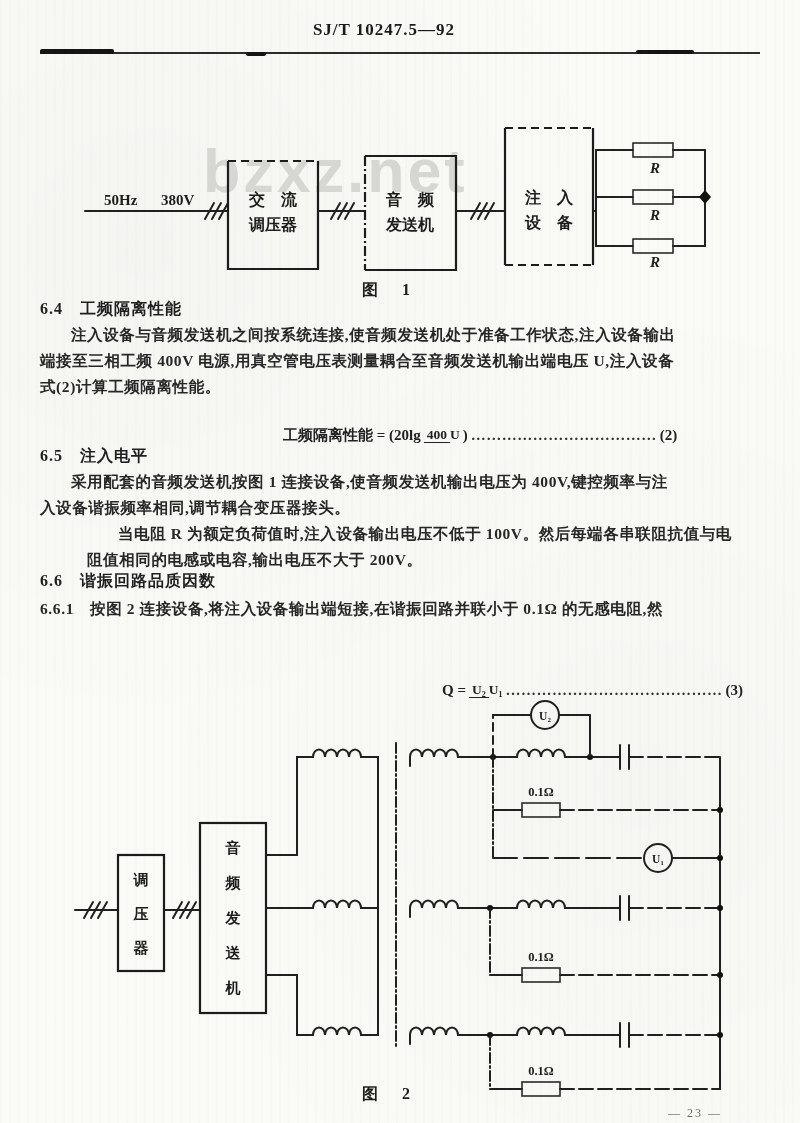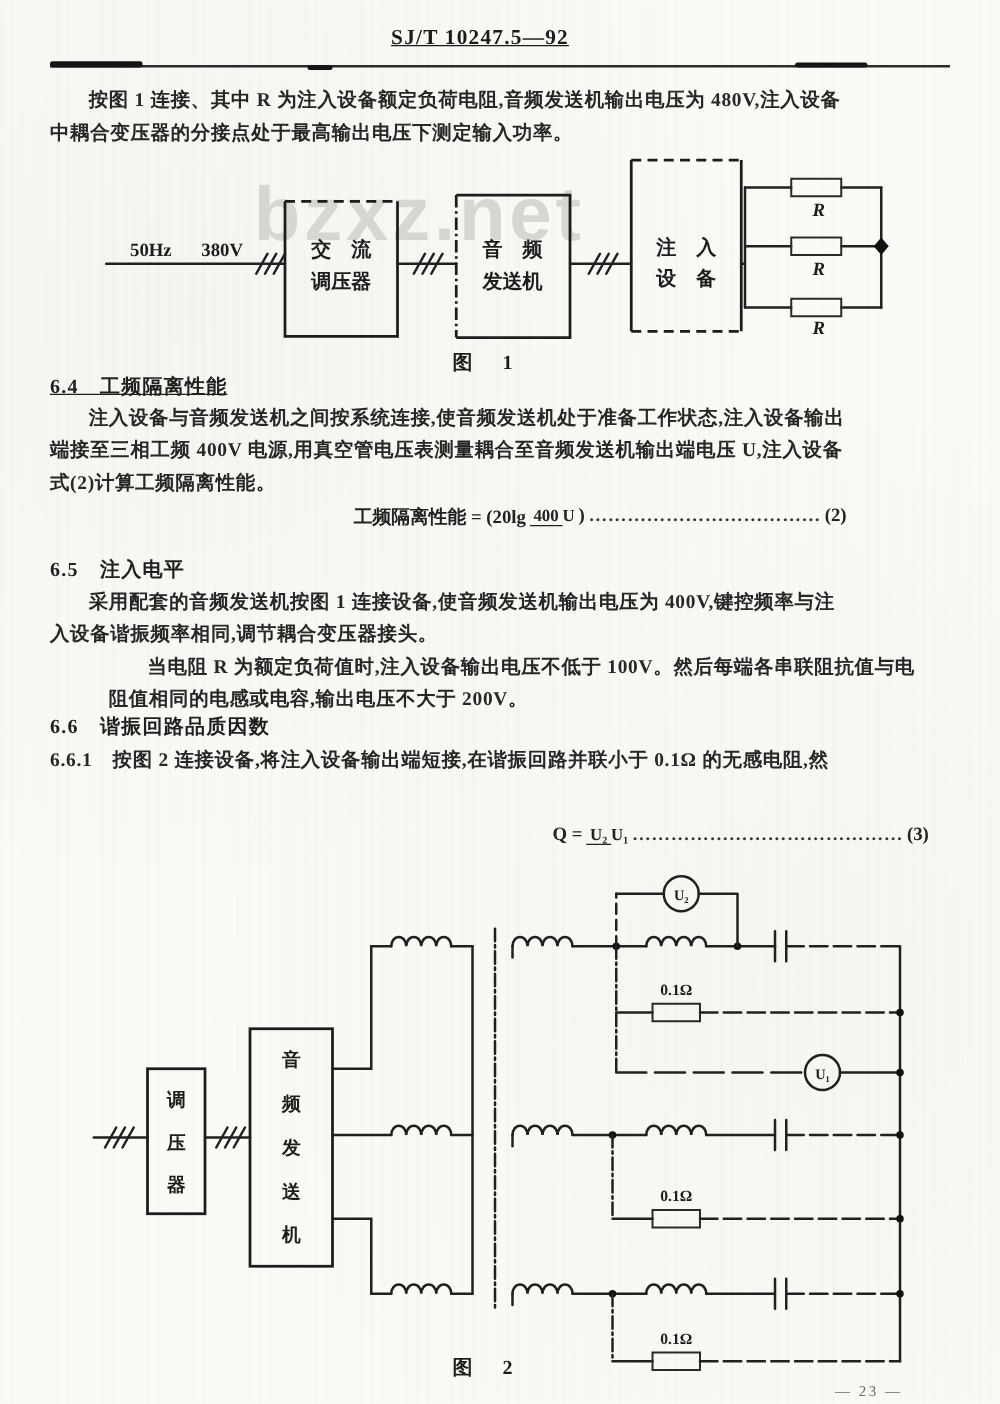--- a/index.html
+++ b/index.html
@@ -8,32 +8,32 @@
     background:
       radial-gradient(circle at 18% 22%, rgba(0,0,0,0.025), transparent 45%),
       radial-gradient(circle at 80% 70%, rgba(0,0,0,0.02), transparent 50%),
       repeating-linear-gradient(90deg, rgba(0,0,0,0.012) 0 2px, transparent 2px 9px),
       #fafaf7;
     font-family:"Liberation Serif","DejaVu Serif",serif;
     color:#262626;
   }
   .hdr{
     position:absolute;top:20px;left:0;width:768px;text-align:center;
-    font-size:17px;font-weight:bold;letter-spacing:1px;color:#1b1b1b;text-decoration:underline;
+    font-size:17px;font-weight:bold;letter-spacing:1px;color:#1b1b1b;
   }
   .rule{position:absolute;left:40px;top:52px;width:720px;height:2px;background:#2c2c2c;}
   .blob{position:absolute;background:#151515;border-radius:2px;}
   .txt{
     position:absolute;left:40px;width:724px;font-size:15.5px;font-weight:600;
     letter-spacing:0.6px;color:#272727;
   }
   .txt .ln{line-height:26px;white-space:nowrap;}
   .txt .indent{padding-left:31px;}
   .sechead{position:absolute;left:40px;font-size:16px;font-weight:bold;color:#1f1f1f;letter-spacing:1px;white-space:nowrap;}
-  .formula{position:absolute;display:flex;align-items:center;gap:3px;font-size:15px;font-weight:600;color:#222;white-space:nowrap;}
+  .formula{position:absolute;display:flex;align-items:center;gap:3px;font-size:15px;font-weight:600;color:#222;white-space:nowrap;margin-top:22px;}
   .frac{display:inline-flex;flex-direction:row;align-items:center;line-height:1.1;font-size:13.5px;font-weight:600;}
   .frac .num{border-bottom:1.6px solid #222;padding:0 3px;}
   .dots{letter-spacing:0.5px;color:#333;}
   .watermark{
     position:absolute;left:203px;top:136px;font-family:"Liberation Sans","DejaVu Sans",sans-serif;
     font-size:61px;font-weight:800;letter-spacing:3px;color:#d6d6d2;white-space:nowrap;
   }
   .pageno{position:absolute;left:668px;top:1106px;font-size:12px;color:#6a6a6a;letter-spacing:2px;}
   svg{position:absolute;left:0;}
   svg path, svg line, svg rect, svg circle{vector-effect:none;}
@@ -50,24 +50,20 @@
 <body>
 
 <div class="page">
 
   <div class="hdr">SJ/T 10247.5—92</div>
   <div class="rule"></div>
   <div class="blob" style="left:40px;top:49px;width:74px;height:5px;"></div>
   <div class="blob" style="left:246px;top:52px;width:20px;height:4px;"></div>
   <div class="blob" style="left:636px;top:50px;width:58px;height:4px;"></div>
 
-  <div class="txt" style="top:68px;">
-    <div class="ln indent">按图 1 连接、其中 R 为注入设备额定负荷电阻,音频发送机输出电压为 480V,注入设备</div>
-    <div class="ln">中耦合变压器的分接点处于最高输出电压下测定输入功率。</div>
-  </div>
 
   <div class="watermark">bzxz.net</div>
 
   <svg width="800" height="192" style="top:113px;" viewBox="0 0 800 192">
     <g>
       <path class="wire" d="M85,98 H228"></path>
       <path class="wire" d="M205,106 L214,90 M212,106 L221,90 M219,106 L228,90"></path>
       <text x="104" y="92" font-size="15">50Hz</text>
       <text x="161" y="92" font-size="15">380V</text>
     </g>
@@ -114,21 +110,21 @@
       <path class="wire" d="M705,37 V133"></path>
       <path d="M705,77 l6,7 l-6,7 l-6,-7 z" fill="#111"></path>
       <text x="650" y="60" font-size="15" font-style="italic">R</text>
       <text x="650" y="107" font-size="15" font-style="italic">R</text>
       <text x="650" y="154" font-size="15" font-style="italic">R</text>
     </g>
 
     <text x="388" y="182" font-size="16" text-anchor="middle" letter-spacing="4">图　1</text>
   </svg>
 
-  <div class="sechead" style="top:299px;text-decoration:underline;">6.4　工频隔离性能</div>
+  <div class="sechead" style="top:299px;">6.4　工频隔离性能</div>
   <div class="txt" style="top:322px;">
     <div class="ln indent">注入设备与音频发送机之间按系统连接,使音频发送机处于准备工作状态,注入设备输出</div>
     <div class="ln">端接至三相工频 400V 电源,用真空管电压表测量耦合至音频发送机输出端电压 U,注入设备</div>
     <div class="ln">式(2)计算工频隔离性能。</div>
   </div>
 
   <div class="formula" style="left:283px;top:404px;">
     <span>工频隔离性能 = (20lg</span>
     <span class="frac">
       <span class="num">400</span>

